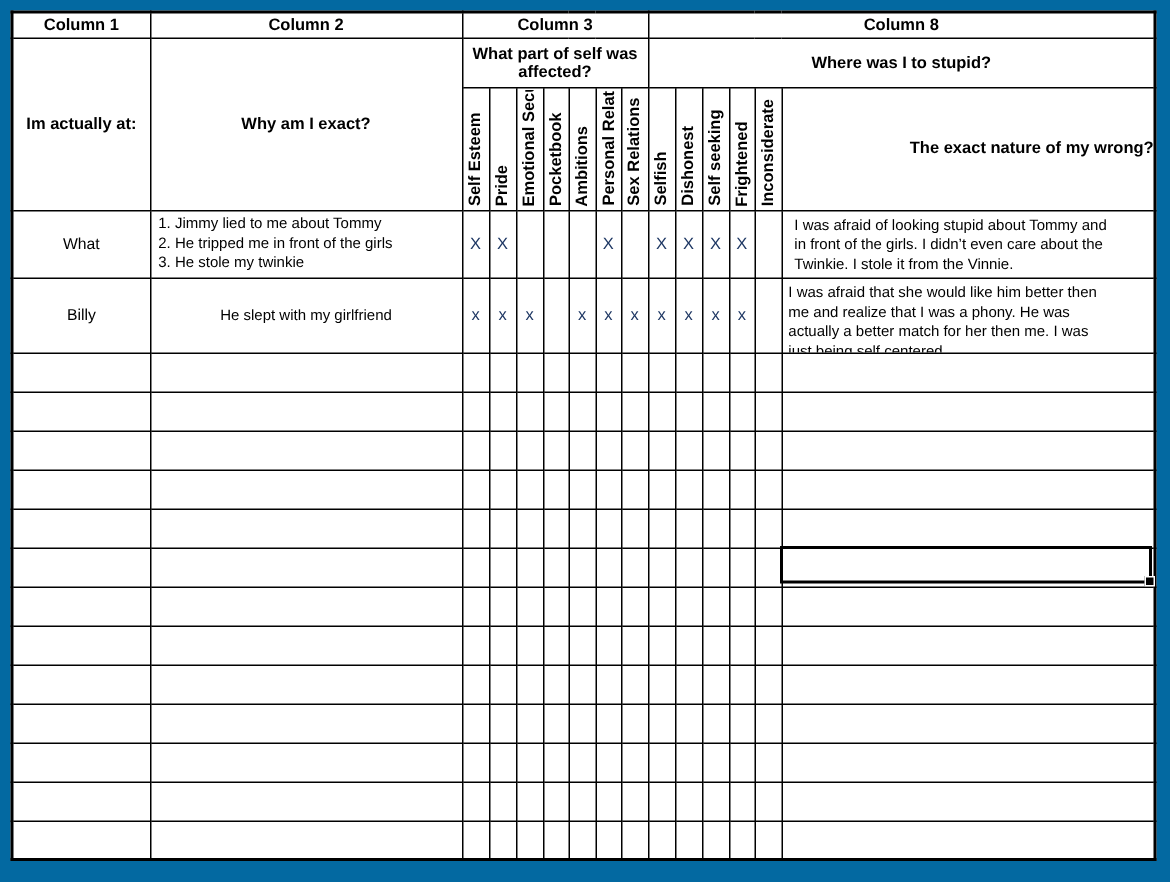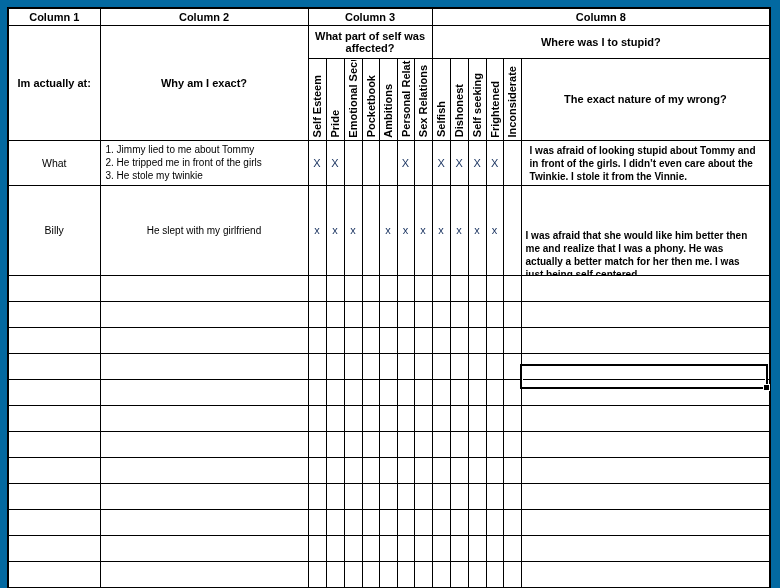--- a/index.html
+++ b/index.html
@@ -12,25 +12,25 @@
   .ws th{font-weight:bold;font-size:11px;text-align:center;vertical-align:middle;}
   .pre{white-space:pre-line;}
   .r-h1{height:17px}.r-h2{height:33px}.r-vert{height:82px}
   .r-jimmy{height:44px}.r-billy{height:49px}.r-empty{height:26px}
   .sub4{vertical-align:bottom;padding-bottom:4px;}
   .name{font-size:10.5px;text-align:center;vertical-align:middle;}
   .reason{font-size:10px;line-height:13px;white-space:pre;vertical-align:middle;}
   .reason.left{padding-left:5px;text-align:left;}
   .reason.center{text-align:center;}
   .mark{font-size:11px;text-align:center;vertical-align:middle;}
-  .wrongcell{vertical-align:top;font-weight:bold;}
+  .wrongcell{vertical-align:top;}
   .wwrap{overflow:hidden;font-size:10px;line-height:13px;white-space:pre;
          padding:3px 0 0 8px;}
   .w0{height:41px;}
-  .w1{height:46px;padding-left:4px;margin-top:40px;}
+  .w1{height:46px;padding-left:4px;}
   .vcell{vertical-align:bottom;}
   .vwrap{position:relative;height:80px;overflow:hidden;}
   .vlabel{position:absolute;bottom:2px;left:2px;writing-mode:vertical-rl;
           transform:rotate(180deg);font-weight:bold;font-size:11px;line-height:1.1;
           white-space:nowrap;}
   .wrongheader{font-weight:bold;font-size:11px;}
   .sel{position:absolute;left:520px;top:364px;width:248px;height:25px;
        border:2px solid #000;box-sizing:border-box;box-shadow:inset 0 0 0 1px #fff;
        background:transparent;}
   .handle{position:absolute;right:-4px;bottom:-4px;width:5px;height:5px;
@@ -126,21 +126,21 @@
         <td class="vcell">
             <div class="vwrap">
               <span class="vlabel">Frightened</span>
             </div>
           </td>
         <td class="vcell">
             <div class="vwrap">
               <span class="vlabel">Inconsiderate</span>
             </div>
           </td>
-        <td class="wrongheader" style="text-align:center;vertical-align:middle;">The exact nature of my wrong?</td>
+        <td class="wrongheader" style="text-align:right;vertical-align:middle;">The exact nature of my wrong?</td>
       </tr>
       <tr class="r-jimmy">
         <td class="name">What</td>
         <td class="reason left">1. Jimmy lied to me about Tommy
 2. He tripped me in front of the girls
 3. He stole my twinkie</td>
         <td class="mark" style="color: rgb(31, 56, 100);">X</td>
         <td class="mark" style="color: rgb(31, 56, 100);">X</td>
         <td class="mark" style="color: rgb(31, 56, 100);"></td>
         <td class="mark" style="color: rgb(31, 56, 100);"></td>

